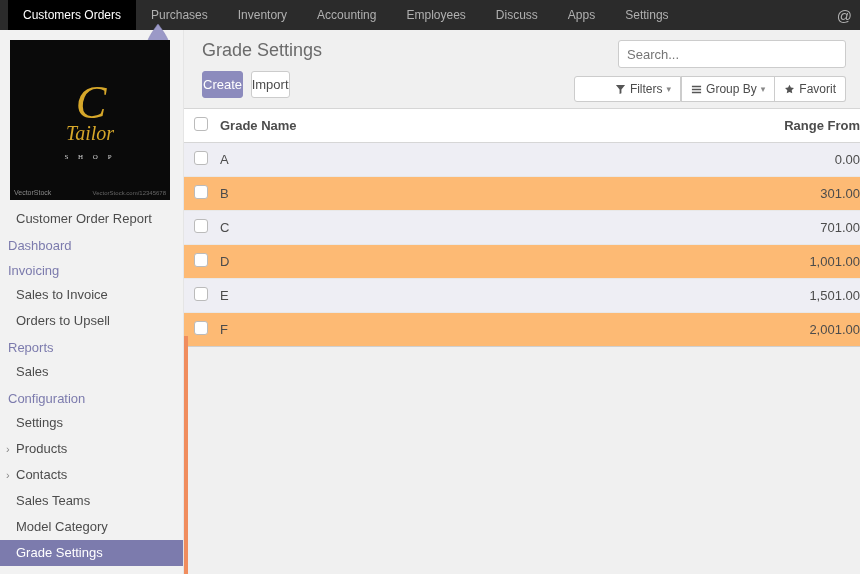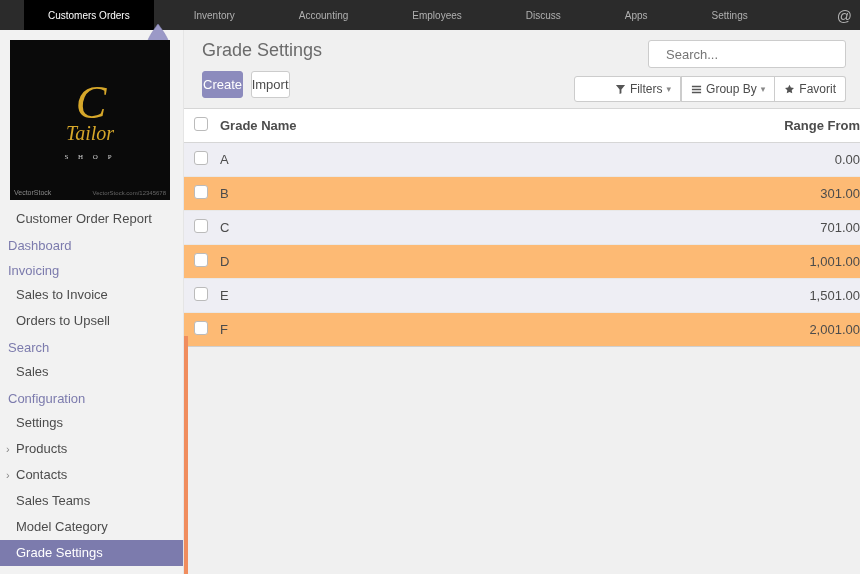--- a/index.html
+++ b/index.html
@@ -1,20 +1,20 @@
 <!DOCTYPE html>
 <html><head>
 <meta charset="utf-8">
 <style>
 * { box-sizing: border-box; margin: 0; padding: 0; }
 body { font-family: -apple-system, BlinkMacSystemFont, "Segoe UI", Helvetica, Arial, sans-serif; font-size: 13px; color: #4c4c4c; background: #f5f5f5; overflow: hidden; width: 860px; height: 574px; }
 
 
 .topbar { background: #2b2b2b; height: 30px; display: flex; align-items: center; padding: 0 8px; position: relative; }
-.topbar-item { color: #b0b0b0; padding: 0 24px; height: 30px; display: flex; align-items: center; cursor: pointer; font-size: 10px; margin-left: 16px; }
+.topbar-item { color: #b0b0b0; padding: 0 15px; height: 30px; display: flex; align-items: center; cursor: pointer; font-size: 12px; }
 .topbar-item.active { background: #000; color: #fff; }
 .topbar-right { margin-left: auto; color: #b0b0b0; font-size: 15px; }
 
 
 .wrap { display: flex; height: calc(100% - 30px); }
 .sidebar { width: 184px; flex-shrink: 0; background: #f2f2f2; border-right: 1px solid #e5e5e5; display: flex; flex-direction: column; position: relative; }
 .logo-area { padding: 10px 10px 6px 10px; position: relative; }
 .logo { width: 160px; height: 160px; background: #0a0a0a; position: relative; display: flex; align-items: center; justify-content: center; }
 .logo-inner { color: #d6a72a; font-family: Georgia, serif; text-align: center; }
 .logo-inner .big { font-size: 46px; font-style: italic; line-height: 1; letter-spacing: -2px; }
@@ -34,21 +34,21 @@
 
 .main { flex: 1; position: relative; background: #f0f0f0; }
 .orange-bar { position: absolute; left: 0; top: 306px; bottom: 0; width: 4px; background: #f08d5e; }
 .control-panel { padding: 10px 14px 6px 18px; display: flex; align-items: flex-start; justify-content: space-between; }
 .cp-left { }
 .page-title { font-size: 18px; color: #6b6b6b; font-weight: 400; margin-bottom: 10px; }
 .btn { display: inline-block; border: 1px solid #ccc; background: #fff; color: #4c4c4c; padding: 5px 0; border-radius: 3px; cursor: pointer; font-size: 13px; }
 .btn.primary { background: #8c8bbd; color: #fff; border-color: #8c8bbd; }
 .btn + .btn { margin-left: 4px; }
 .cp-right { display: flex; flex-direction: column; align-items: flex-end; gap: 8px; }
-.search-box { width: 198px; height: 28px; border: 1px solid #ccc; background: #fff; border-radius: 3px; padding: 0 17px; display: flex; align-items: center;}
+.search-box { width: 228px; height: 28px; border: 1px solid #ccc; background: #fff; border-radius: 3px; padding: 0 8px; display: flex; align-items: center;}
 .search-box input { border: 0; outline: 0; width: 100%; font-size: 13px; color: #555; background: transparent; }
 .toolbar-group { display: flex; }
 .tool-btn { border: 1px solid #ccc; background: #fff; color: #4c4c4c; padding: 5px 9px; font-size: 12px; cursor: pointer; display: flex; align-items: center; gap: 4px; }
 .tool-btn:first-child { border-radius: 3px 0 0 3px; padding-left: 40px; }
 .tool-btn:last-child { border-radius: 0 3px 3px 0; border-left: 0; }
 .tool-btn .caret-dn { font-size: 9px; color: #888; }
 .icon-sm { display: inline-block; width: 11px; height: 11px; }
 
 
 .table-wrap { }
@@ -59,20 +59,21 @@
 table.list td { padding: 8px 6px; border-bottom: 1px solid #e8e8e8; color: #4c4c4c; }
 table.list tr.odd td { background: #eeeef4; }
 table.list tr.last td { border-bottom: 1px solid #cfcfcf; }
 input[type=checkbox] { width: 14px; height: 14px; border: 1px solid #bbb; border-radius: 3px; appearance: none; background: #fff; cursor: pointer; }
 </style>
 </head>
 <body>
 
 <div class="topbar">
   <div class="topbar-item active">Customers Orders</div>
+  <div class="topbar-item">Purchases</div>
   <div class="topbar-item">Inventory</div>
   <div class="topbar-item">Accounting</div>
   <div class="topbar-item">Employees</div>
   <div class="topbar-item">Discuss</div>
   <div class="topbar-item">Apps</div>
   <div class="topbar-item">Settings</div>
   <div class="topbar-right">@</div>
 </div>
 
 <div class="wrap">
@@ -92,21 +93,21 @@
         <div class="logo-watermark">VectorStock</div>
         <div class="logo-watermark2">VectorStock.com/12345678</div>
       </div>
     </div>
     <nav class="nav">
       <a class="nav-item">Customer Order Report</a>
       <span class="nav-header">Dashboard</span>
       <span class="nav-header">Invoicing</span>
       <a class="nav-item">Sales to Invoice</a>
       <a class="nav-item">Orders to Upsell</a>
-      <span class="nav-header">Search</span>
+      <span class="nav-header">Reports</span>
       <a class="nav-item">Sales</a>
       <span class="nav-header">Configuration</span>
       <a class="nav-item">Settings</a>
       <a class="nav-item caret">Products</a>
       <a class="nav-item caret">Contacts</a>
       <a class="nav-item">Sales Teams</a>
       <a class="nav-item">Model Category</a>
       <a class="nav-item active">Grade Settings</a>
 
     </nav>

